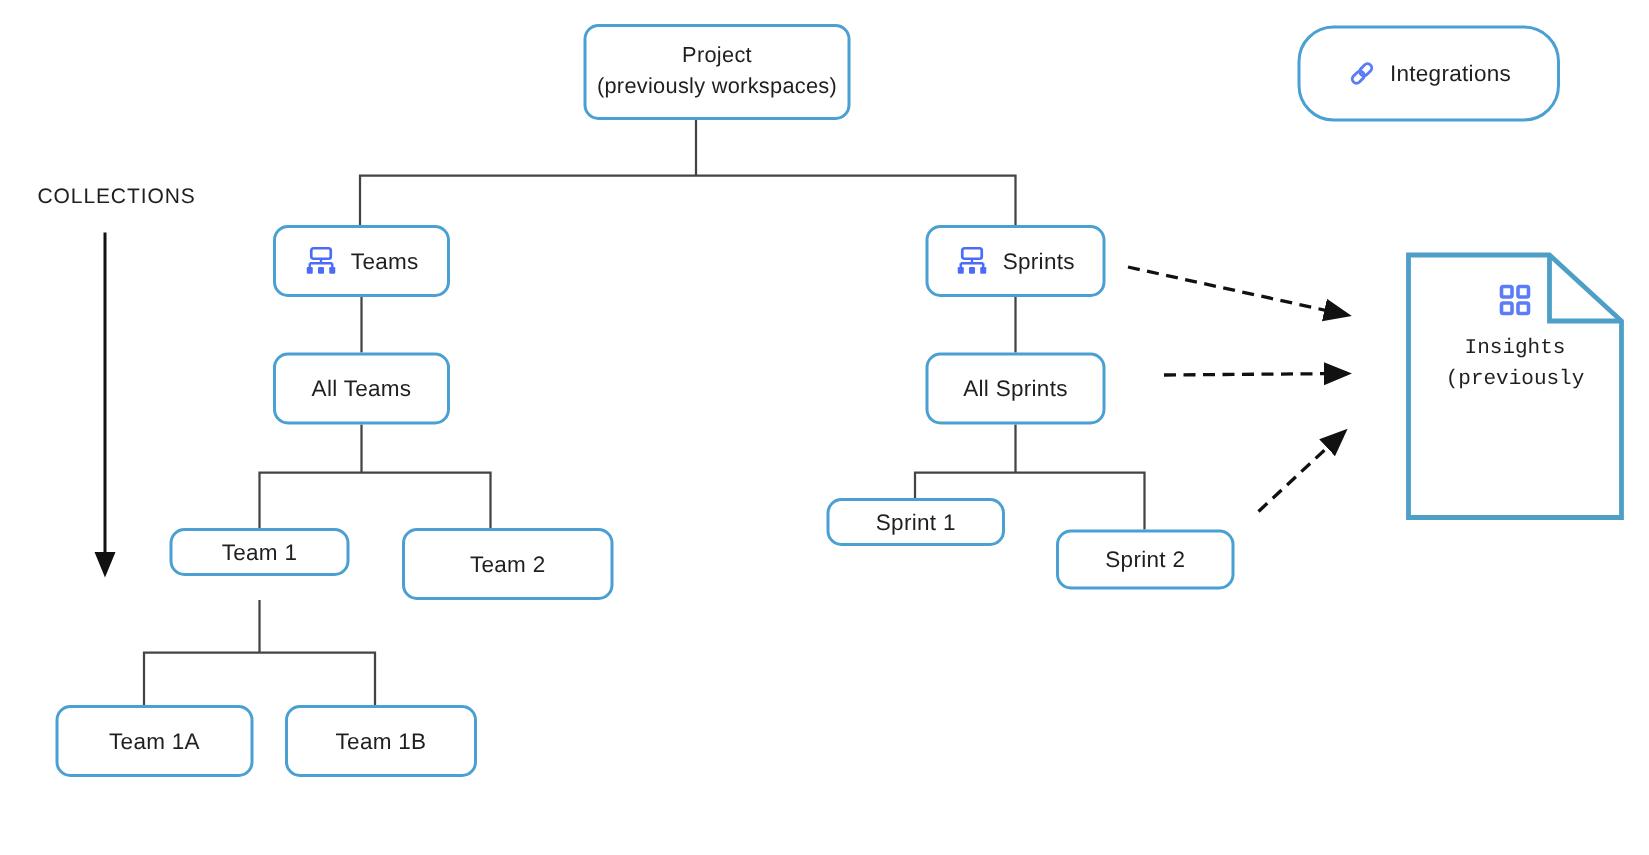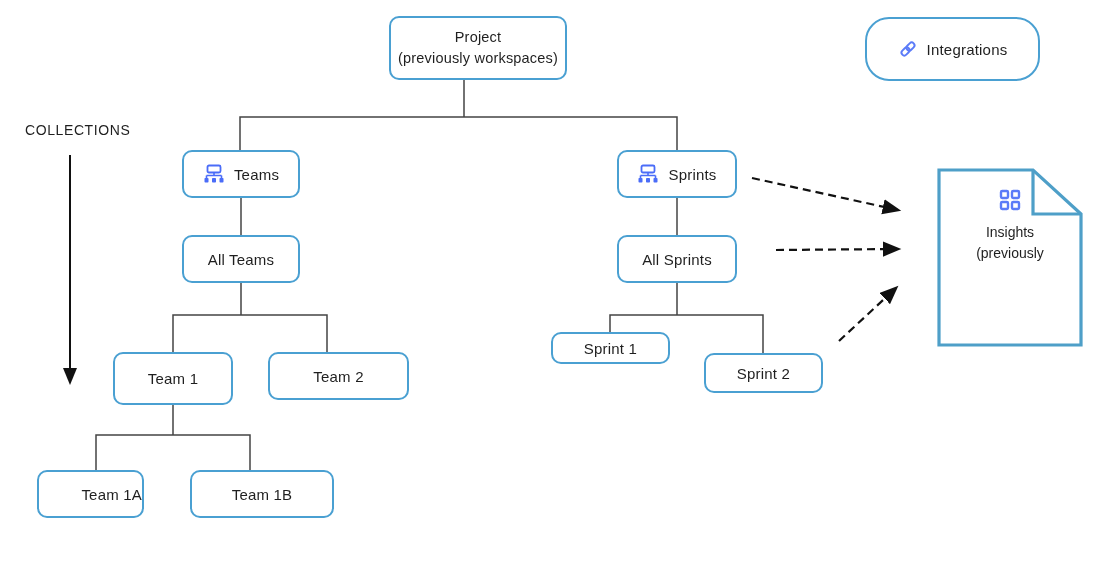--- a/index.html
+++ b/index.html
@@ -14,21 +14,21 @@
     font-size:15px; letter-spacing:0.2px; color:#1f1f1f; box-sizing:border-box;
     gap:9px;
   }
   .node.pill { border-radius:24px; }
   .node .two-line { text-align:center; font-size:14.5px; line-height:21px; }
   .collections-label {
     position:absolute; left:25px; top:122px; font-size:14px; letter-spacing:0.6px;
   }
   .doc-content {
     position:absolute; left:939px; top:188px; width:142px; text-align:center;
-    font-size:14px; line-height:21px;
+    font-size:14px; line-height:21px;font-family:Liberation Mono, monospace;
   }
   .doc-content .doc-icon { margin-bottom:10px; }
   .icon { display:inline-flex; align-items:center; justify-content:center; }
 </style>
 </head>
 <body>
 
 <div class="canvas">
 
   <svg class="layer" width="1099" height="570" viewBox="0 0 1099 570">
@@ -105,38 +105,38 @@
   </div>
 
   <div class="node" style="left:182px; top:235px; width:118px; height:48px;text-align:right;">
     <span>All Teams</span>
   </div>
 
   <div class="node" style="left:617px; top:235px; width:120px; height:48px;">
     <span>All Sprints</span>
   </div>
 
-  <div class="node" style="left:113px; top:352px; width:120px; height:53px;">
+  <div class="node" style="left:113px; top:352px; width:120px; height:32px;">
     <span>Team 1</span>
   </div>
   <div class="node" style="left:268px; top:352px; width:141px; height:48px;">
     <span>Team 2</span>
   </div>
 
   <div class="node" style="left:551px; top:332px; width:119px; height:32px;">
     <span>Sprint 1</span>
   </div>
   <div class="node" style="left:704px; top:353px; width:119px; height:40px;">
     <span>Sprint 2</span>
   </div>
 
-  <div class="node" style="left:37px; top:470px; width:107px; height:48px;justify-content:flex-end;">
+  <div class="node" style="left:37px; top:470px; width:132px; height:48px;">
     <span>Team 1A</span>
   </div>
-  <div class="node" style="left:190px; top:470px; width:144px; height:48px;">
+  <div class="node" style="left:190px; top:470px; width:128px; height:48px;">
     <span>Team 1B</span>
   </div>
 
   <div class="doc-content">
     <div class="doc-icon icon">
       <svg width="24" height="24" viewBox="0 0 24 24">
         <g fill="none" stroke="#5B7BF8" stroke-width="2.4">
           <rect x="3" y="3" width="7" height="7" rx="1.2"></rect>
           <rect x="14" y="3" width="7" height="7" rx="1.2"></rect>
           <rect x="3" y="14" width="7" height="7" rx="1.2"></rect>

